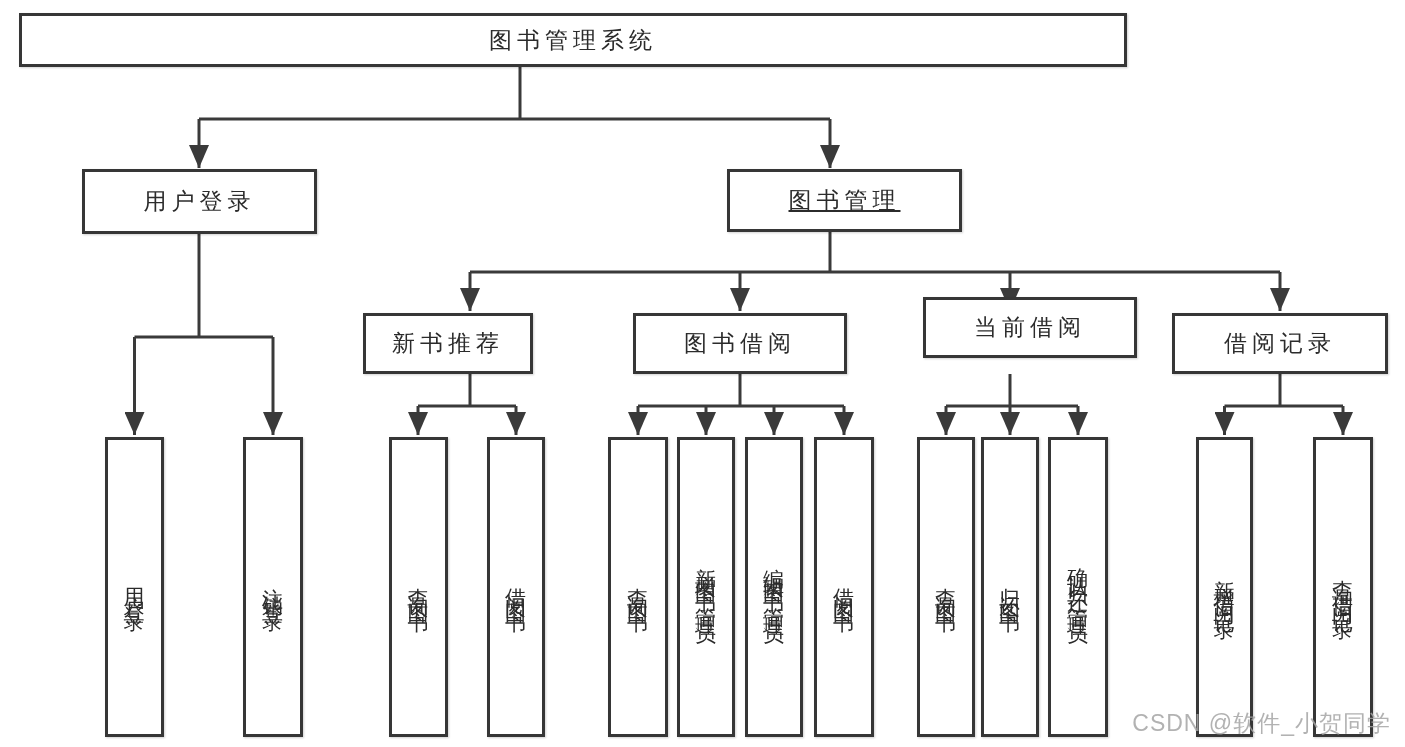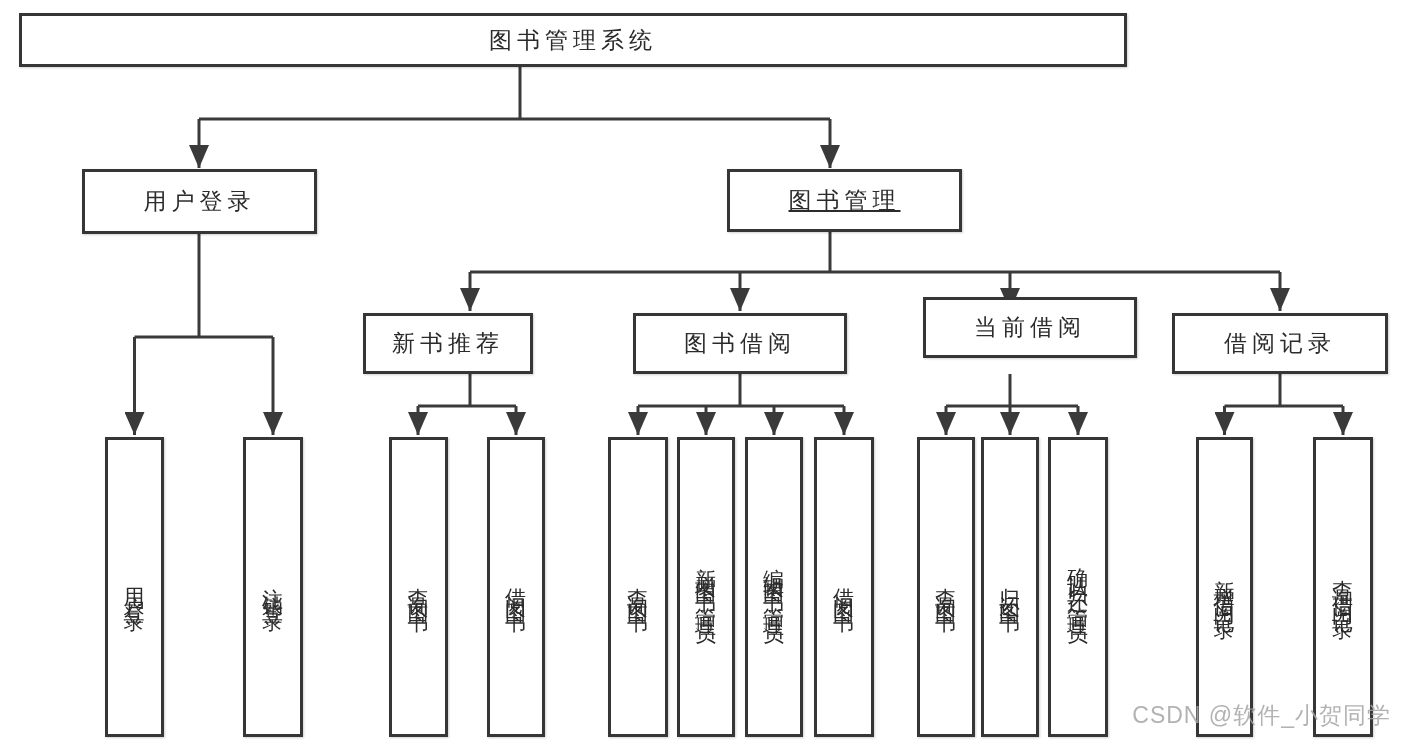--- a/index.html
+++ b/index.html
@@ -47,21 +47,21 @@
   .v-box .lbl {
     writing-mode: vertical-rl;
     text-orientation: mixed;
     font-size: 21px;
     letter-spacing: 8px;
     line-height: 1;
   }
   .watermark {
     position: absolute;
     right: 14px;
-    bottom: 16px;
+    bottom: 8px;
     font-size: 23px;
     letter-spacing: 1px;
     color: rgba(165,165,165,0.85);
     z-index: 5;
     white-space: nowrap;
     margin-top: 16px;
   }
 </style>
 </head>
 <body>

